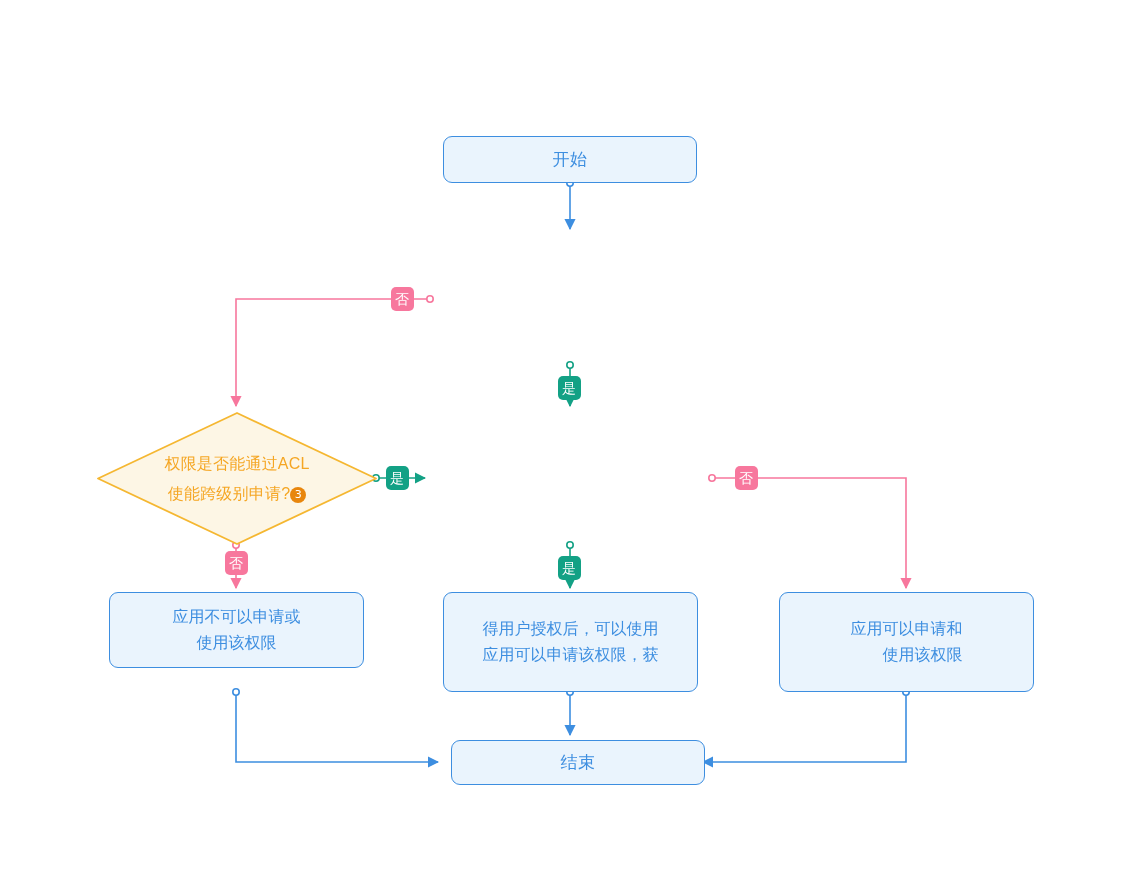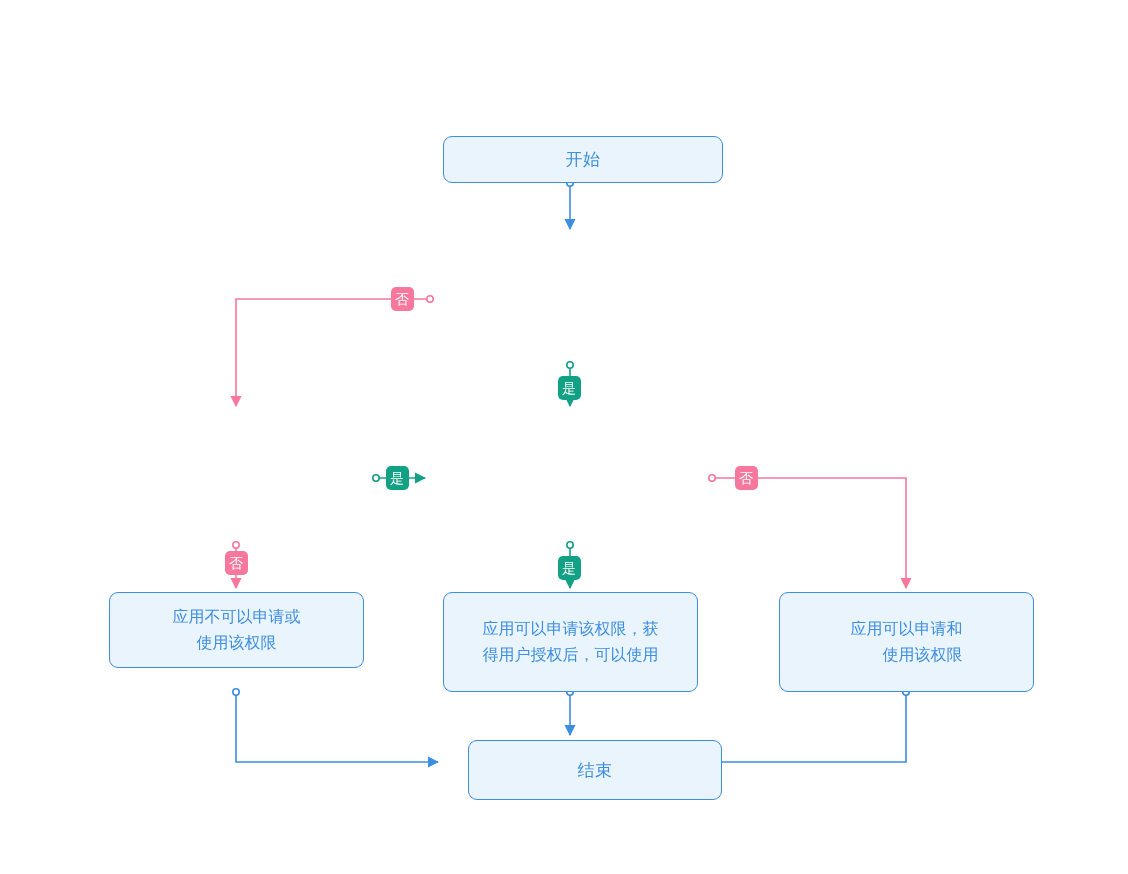--- a/index.html
+++ b/index.html
@@ -189,49 +189,60 @@
       <path d="M570,695 L570,735" fill="none" stroke="#3d8ee0" stroke-width="1.6" marker-end="url(#arrowBlue)"></path>
     </g>
 
     
     <g>
       <circle cx="906" cy="692" r="3.2" fill="#ffffff" stroke="#3d8ee0" stroke-width="1.6"></circle>
       <path d="M906,695 L906,762 L703,762" fill="none" stroke="#3d8ee0" stroke-width="1.6" marker-end="url(#arrowBlue)"></path>
     </g>
   </svg>
 
-  <div class="node term" style="left:443px; top:136px; width:280px; height:47px;">
+  <div class="node term" style="left:443px; top:136px; width:254px; height:47px;">
     <span>开始</span>
   </div>
 
 
+  <div class="diamond" style="left:97px; top:412px; width:280px; height:133px;">
+    <svg width="280" height="133" viewBox="0 0 280 133">
+      <polygon points="140,1 279,66.5 140,132 1,66.5" fill="#fdf6e5" stroke="#f5b731" stroke-width="1.8" stroke-linejoin="round"></polygon>
+    </svg>
+    <div class="dlabel">
+      <span class="inner">
+        <span>权限是否能通过ACL</span><br>
+        <span>使能跨级别申请?</span><span class="marker">3</span>
+      </span>
+    </div>
+  </div>
 
 
   <div class="node box" style="left:109px; top:592px; width:255px; height:76px;">
     <span>
       <span class="txt">应用不可以申请或</span>
       <span class="txt">使用该权限</span>
     </span>
   </div>
 
   <div class="node box" style="left:443px; top:592px; width:255px; height:100px;">
     <span>
+      <span class="txt">得用户授权后，可以使用</span>
       <span class="txt">应用可以申请该权限，获</span>
-      <span class="txt">得用户授权后，可以使用</span>
     </span>
   </div>
 
   <div class="node box" style="left:779px; top:592px; width:255px; height:100px;text-align:right;">
     <span>
       <span class="txt">应用可以申请和</span>
       <span class="txt">使用该权限</span>
     </span>
   </div>
 
-  <div class="node term" style="left:468px; top:740px; width:254px; height:60px;">
+  <div class="node term" style="left:451px; top:740px; width:254px; height:45px;">
     <span>结束</span>
   </div>
 
   <div class="elabel no" style="left:391px; top:287px;">否</div>
 
   <div class="elabel yes" style="left:558px; top:376px;">是</div>
 
   <div class="elabel yes" style="left:386px; top:466px;">是</div>
 
   <div class="elabel no" style="left:225px; top:551px;">否</div>

